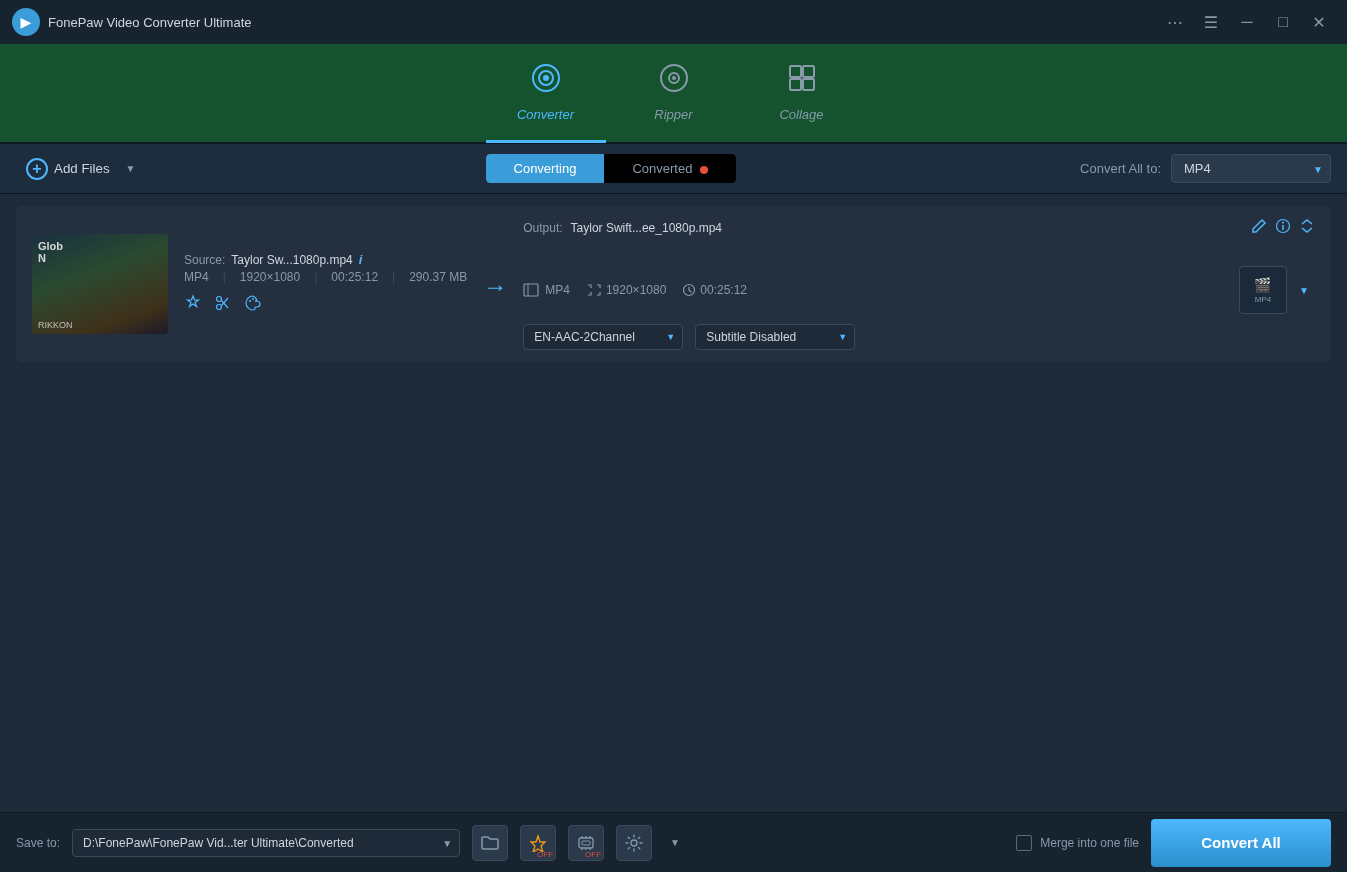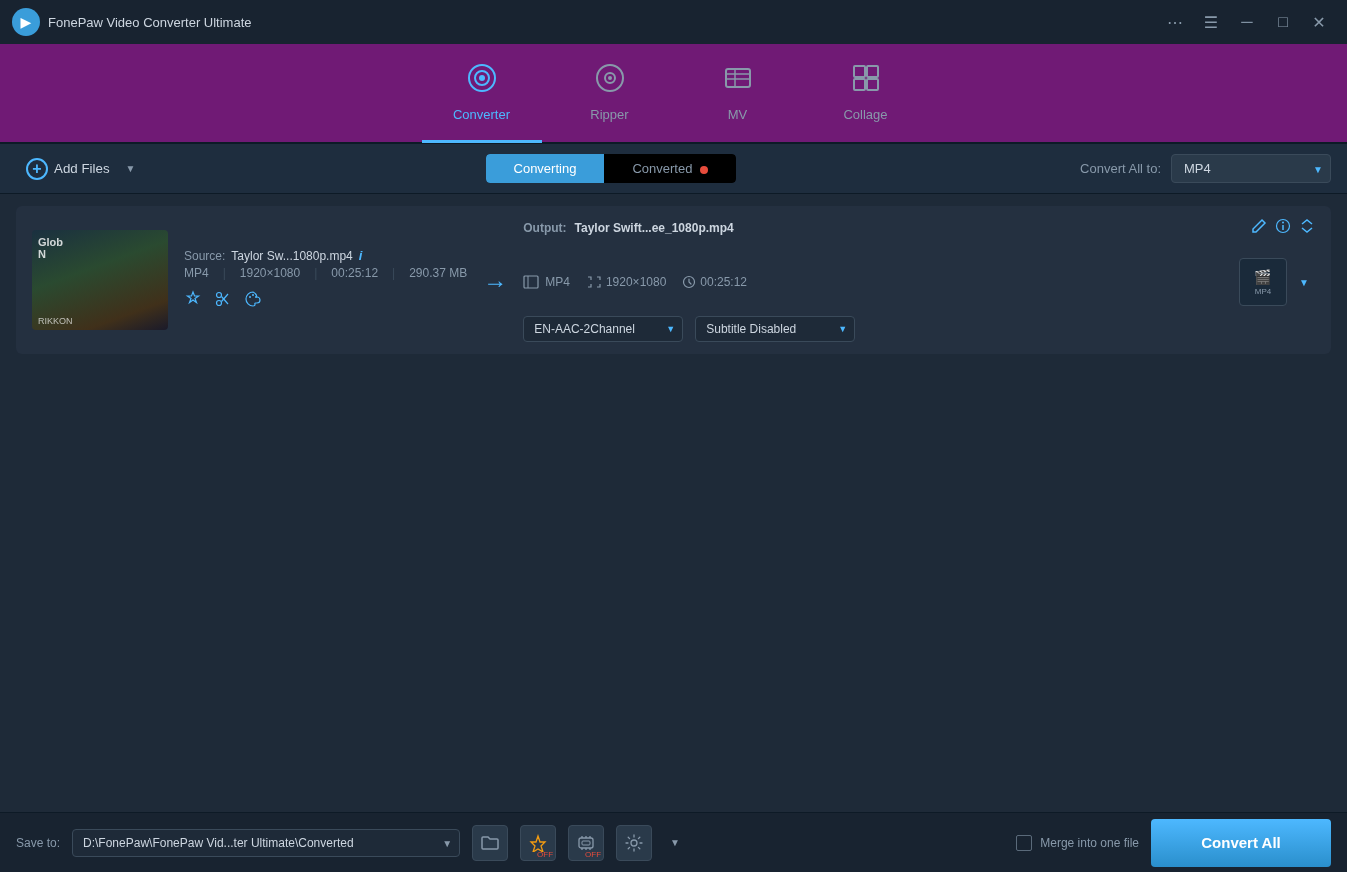--- a/index.html
+++ b/index.html
@@ -56,27 +56,28 @@
       cursor: pointer;
       display: flex;
       align-items: center;
       justify-content: center;
       font-size: 16px;
       border-radius: 3px;
     }
 
     
     .nav-bar {
-      background: #701a75;
+      background: #14532d;
       height: 100px;
       display: flex;
       align-items: center;
       justify-content: center;
       gap: 8px;
       border-bottom: 2px solid #0d1a26;
+      font-style: italic;
     }
     .nav-item {
       display: flex;
       flex-direction: column;
       align-items: center;
       justify-content: center;
       width: 120px;
       height: 100px;
       cursor: pointer;
       color: #8899aa;
@@ -261,22 +262,21 @@
       flex-shrink: 0;
     }
 
     .file-output {
       flex: 1;
     }
     .output-header {
       display: flex;
       align-items: center;
       gap: 8px;
-      margin-bottom: 20px;
-      font-weight: bold;
+      margin-bottom: 28px;
     }
     .output-label {
       color: #8899aa;
       font-size: 12px;
     }
     .output-name {
       color: #cdd6e0;
       font-size: 12px;
     }
     .output-actions {
@@ -535,31 +535,20 @@
   </div>
   <div class="nav-item">
     <div class="nav-icon">
       <svg width="32" height="32" viewBox="0 0 32 32" fill="none">
         <circle cx="16" cy="16" r="13" stroke="#8899aa" stroke-width="2"></circle>
         <circle cx="16" cy="16" r="5" stroke="#8899aa" stroke-width="2"></circle>
         <circle cx="16" cy="16" r="2" fill="#8899aa"></circle>
       </svg>
     </div>
     <span class="nav-label">Ripper</span>
-  </div>
-  <div class="nav-item">
-    <div class="nav-icon">
-      <svg width="32" height="32" viewBox="0 0 32 32" fill="none">
-        <rect x="4" y="7" width="24" height="18" rx="2" stroke="#8899aa" stroke-width="2"></rect>
-        <path d="M4 12h24" stroke="#8899aa" stroke-width="1.5"></path>
-        <path d="M4 17h24" stroke="#8899aa" stroke-width="1.5"></path>
-        <path d="M13 7v18" stroke="#8899aa" stroke-width="1.5"></path>
-      </svg>
-    </div>
-    <span class="nav-label">MV</span>
   </div>
   <div class="nav-item">
     <div class="nav-icon">
       <svg width="32" height="32" viewBox="0 0 32 32" fill="none">
         <rect x="4" y="4" width="11" height="11" rx="1" stroke="#8899aa" stroke-width="2"></rect>
         <rect x="17" y="4" width="11" height="11" rx="1" stroke="#8899aa" stroke-width="2"></rect>
         <rect x="4" y="17" width="11" height="11" rx="1" stroke="#8899aa" stroke-width="2"></rect>
         <rect x="17" y="17" width="11" height="11" rx="1" stroke="#8899aa" stroke-width="2"></rect>
       </svg>
     </div>

